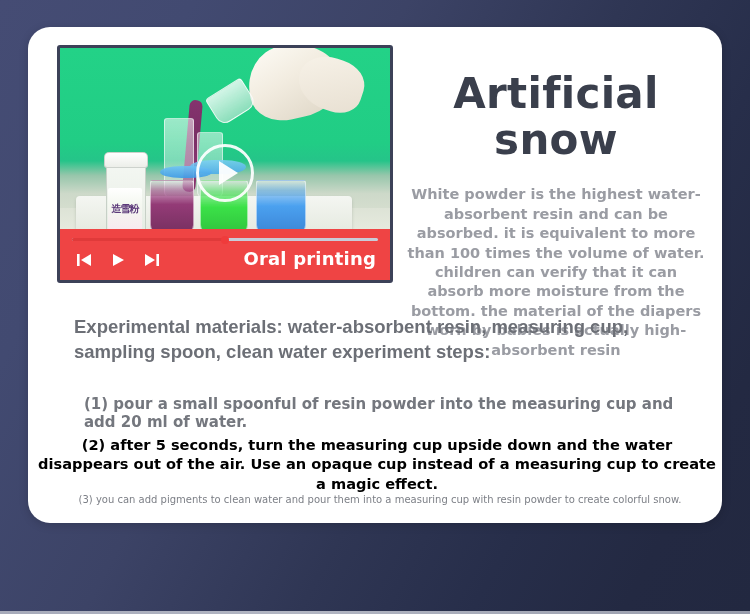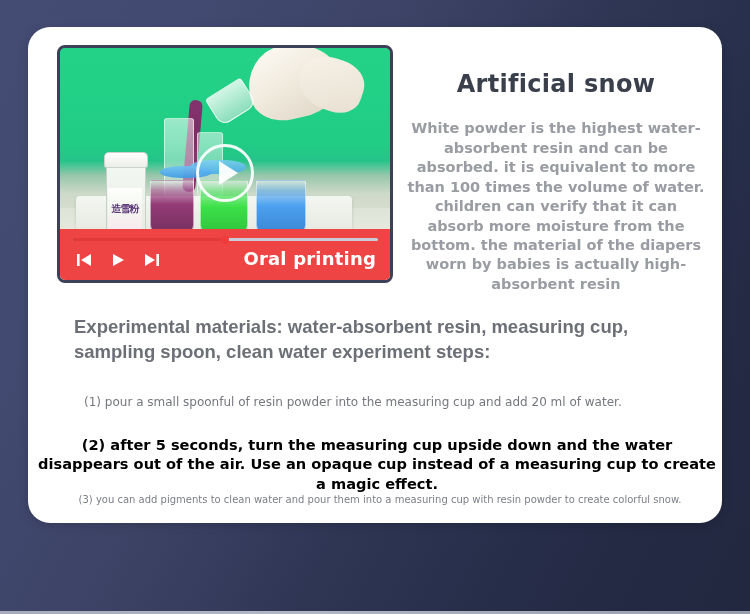--- a/index.html
+++ b/index.html
@@ -59,21 +59,21 @@
     height: 265px;
   }
 
   #video {
     position: absolute;
     left: 29px;
     top: 18px;
     width: 336px;
     height: 238px;
     border: 3px solid #3c4158;
-    border-radius: 8px;
+    border-radius: 3px;
     box-sizing: border-box;
     overflow: hidden;
     background: #21cf86;
   }
 
   
   #scene {
     position: absolute;
     left: 0; top: 0; right: 0;
     height: 182px;
@@ -340,21 +340,21 @@
   
   #right-panel {
     position: absolute;
     left: 378px;
     top: 26px;
     width: 300px;
     text-align: center;
   }
   #headline {
     font-family: "DejaVu Sans", sans-serif;
-    font-size: 24px;
+    font-size: 42px;
     font-weight: bold;
     color: #3a3f4c;
     letter-spacing: .3px;
     line-height: 1.1;
     margin: 18px 0 0 0;
   }
   #description {
     margin-top: 22px;
     font-size: 14.5px;
     font-weight: bold;
@@ -374,22 +374,22 @@
     color: #6c6f76;
     line-height: 1.33;
     font-family: Liberation Sans, sans-serif;
   }
 
   #step1 {
     position: absolute;
     left: 56px;
     top: 368px;
     width: 620px;
-    font-size: 12px;
-    font-weight: normal;
+    font-size: 15px;
+    font-weight: bold;
     color: #74777e;
     font-family: "DejaVu Sans", sans-serif;
   }
 
   #step2 {
     position: absolute;
     left: 8px;
     top: 408px;
     width: 682px;
     font-size: 14.6px;

